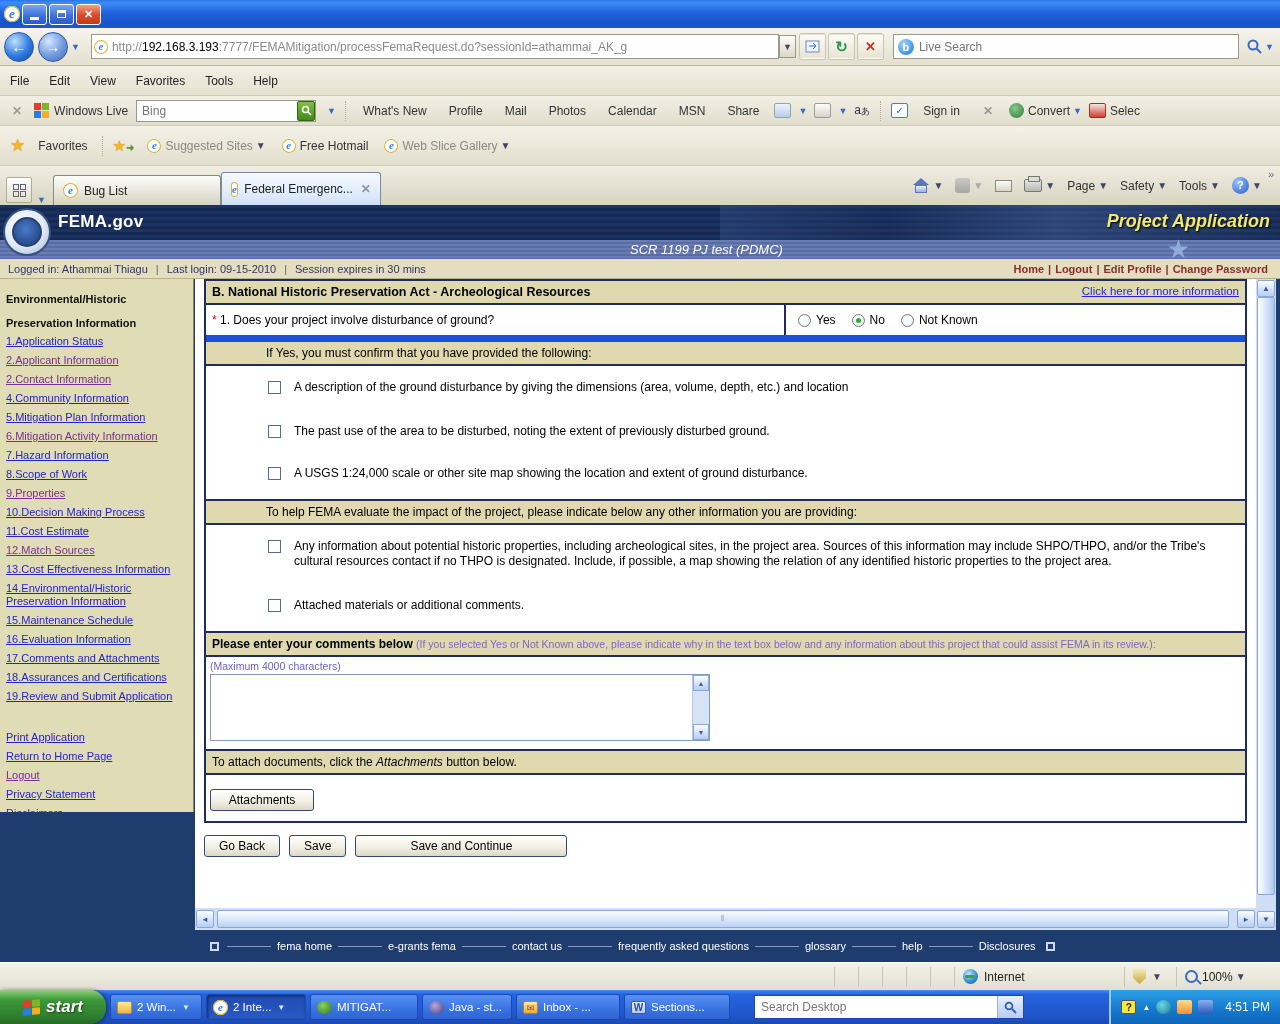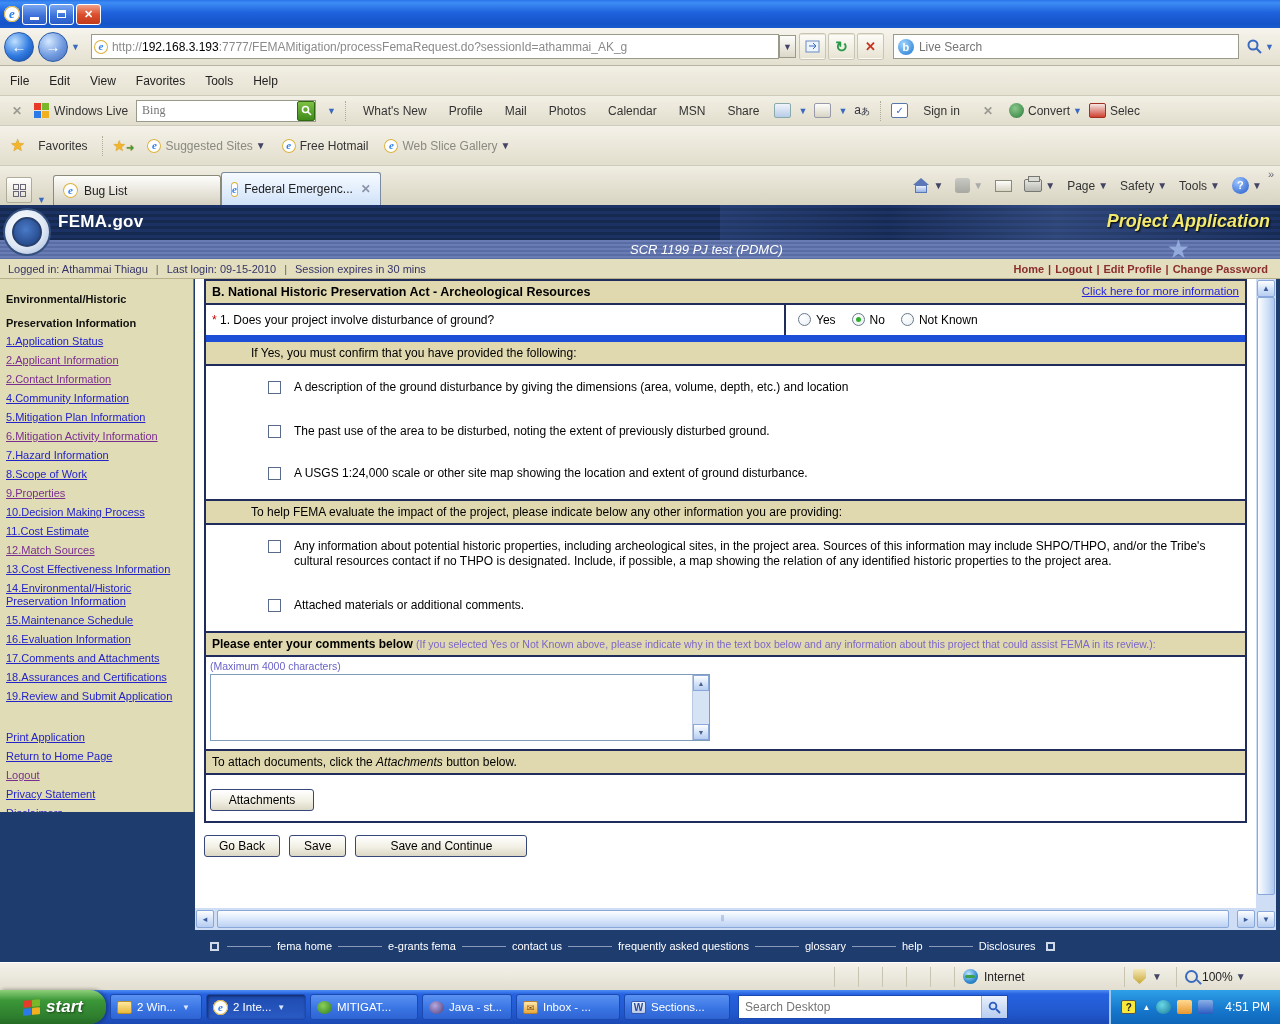--- a/index.html
+++ b/index.html
@@ -29,21 +29,21 @@
 .magsvg{width:15px;height:15px}
 
 .menurow{position:absolute;left:0;top:66px;width:1280px;height:30px;background:linear-gradient(#f2efe4,#e6e2d2);display:flex;align-items:center;border-bottom:1px solid #cfcbba;color:#222}
 .menurow span{padding:3px 10px}
 
 .liverow{position:absolute;left:0;top:96px;width:1280px;height:30px;background:linear-gradient(#f2efe4,#e2decd);display:flex;align-items:center;border-bottom:1px solid #cfcbba;color:#333}
 .lx{color:#9a9a92;font-weight:bold;margin:0 12px}
 .wlflag{width:15px;height:15px;display:inline-grid;grid-template-columns:7px 7px;grid-gap:1px;margin-right:5px}
 .wlflag i{display:block;height:7px}
 .bingfield{height:22px;width:180px;background:#fff;border:1px solid #9a9a8a;display:flex;align-items:center;margin:0 8px;padding-left:5px}
-.bingfield input{border:none;outline:none;flex:1;color:#9a9a92;font-size:12px;font-family:Liberation Serif, serif;background:transparent}
+.bingfield input{border:none;outline:none;flex:1;color:#9a9a92;font-size:12px;font-family:Liberation Sans, sans-serif;background:transparent}
 .greenbtn{width:22px;height:20px;background:linear-gradient(#7dc044,#3f8a1a);border:1px solid #2f6a12;border-radius:2px;display:flex;align-items:center;justify-content:center}
 .livelink{padding:3px 11px;white-space:nowrap}
 .vsep{width:1px;height:20px;border-left:1px dotted #b0ac9a;margin:0 6px}
 .miniic{width:17px;height:15px;border-radius:2px;margin:0 4px}
 
 .favrow{position:absolute;left:0;top:126px;width:1280px;height:40px;background:linear-gradient(#f4f1e8,#e2decd);display:flex;align-items:center;border-bottom:1px solid #cfcbba;color:#333}
 .star{color:#f4b52a;font-size:17px;margin:0 5px 0 10px;text-shadow:0 0 1px #b07f10}
 .favitem{display:flex;align-items:center;padding:4px 8px;white-space:nowrap}
 .gray2{color:#8a8a82}
 
@@ -98,25 +98,25 @@
 .hthumb{position:absolute;left:22px;top:2px;width:1012px;height:18px;background:linear-gradient(#fdfeff,#d5e4fa 60%,#bcd1f2);border:1px solid #89a7d8;border-radius:2px;display:flex;align-items:center;justify-content:center;color:#8aa8d8;font-size:8px;letter-spacing:1px}
 
 .formtable{position:absolute;left:9px;top:0;width:1043px;border:2px solid #1f2c5c;background:#fff}
 .tanrow{background:#e0d9b0;border-bottom:2px solid #1f2c5c;padding:4px 6px;font-size:12px;color:#000}
 .secrow{display:flex;align-items:flex-start}
 .secrow .title{font-weight:bold;font-size:12.5px}
 .secrow .more{margin-left:auto;color:#2424e0;text-decoration:underline;font-size:11.5px}
 .qrow{display:flex;border-bottom:7px solid #1d4ed8;background:#fff}
 .qcell{flex:0 0 580px;padding:8px 6px;border-right:2px solid #1f2c5c;font-size:12px}
 .redstar{color:#c00}
-.ocell{flex:1;padding:8px 12px;display:flex;}
+.ocell{flex:1;padding:8px 12px;display:flex;align-items:center}
 .radio{width:13px;height:13px;border-radius:50%;border:1px solid #6a7a8a;background:radial-gradient(circle at 35% 30%,#fff,#e8eef4);display:inline-block;margin-right:5px;position:relative;vertical-align:-2px}
 .radio.sel::after{content:"";position:absolute;left:3px;top:3px;width:5px;height:5px;border-radius:50%;background:#2fae2f}
 .olabel{margin-right:16px;font-size:12px}
-.indent{padding-left:45px}
+.indent{padding-left:60px}
 .cblist{background:#fff;border-bottom:2px solid #1f2c5c;padding:0 0 18px 0}
 .cbrow{display:flex;margin:14px 14px 0 62px}
 .cbrow .cb{flex:0 0 13px;width:13px;height:13px;border:1px solid #5a6a8a;background:#fff;margin-right:13px;margin-top:1px}
 .cbrow .txt{font-size:12px;line-height:15px;max-width:930px}
 .mt30{margin-top:29px}
 .mt28{margin-top:27px}
 .commenthdr b{font-size:12px}
 .commenthdr .note{color:#7c66c8;font-size:10.5px}
 .commentbody{background:#fff;border-bottom:2px solid #1f2c5c;padding:3px 4px 8px 4px}
 .maxnote{color:#6a62c8;font-size:10.5px;margin-bottom:2px}
@@ -141,21 +141,21 @@
 .zmag::after{content:"";position:absolute;left:9px;top:9px;width:6px;height:2px;background:#3a6ac0;transform:rotate(45deg)}
 
 .taskbar{position:absolute;left:0;top:990px;width:1280px;height:34px;background:linear-gradient(#4e8cf5,#2663e0 12%,#2157cc 70%,#1b49b4);display:flex;align-items:center}
 .startbtn{height:34px;width:106px;border-radius:0 16px 16px 0;background:linear-gradient(#8fd07a,#3c9838 30%,#2e7d2e 80%,#256a25);display:flex;align-items:center;justify-content:center;color:#fff;font-weight:bold;font-style:italic;font-size:17px;text-shadow:1px 1px 2px #1a4a1a;box-shadow:2px 0 4px rgba(0,0,0,.4)}
 .winflag{width:17px;height:15px;display:inline-grid;grid-template-columns:8px 8px;grid-gap:1px;margin-right:6px;transform:skewY(-5deg)}
 .winflag i{display:block;height:7px;border-radius:1px}
 .taskbtn{height:26px;margin-left:4px;border-radius:3px;background:linear-gradient(#5a92f2,#3a75e4 55%,#2f63d2);border:1px solid #1b49b0;display:flex;align-items:center;color:#fff;font-size:11.5px;padding:0 6px;white-space:nowrap;overflow:hidden}
 .taskbtn.pressed{background:linear-gradient(#1e4bb0,#2a5ac4);box-shadow:inset 1px 1px 3px rgba(0,0,0,.5)}
 .ticon{width:15px;height:13px;border-radius:2px;margin-right:5px;flex:0 0 15px}
 .tdrop{font-size:8px;margin-left:6px;color:#dce8ff}
-.dsearch{height:24px;width:270px;background:#fff;border:1px solid #1b49b0;display:flex;align-items:center;margin-left:8px}
+.dsearch{height:24px;width:270px;background:#fff;border:1px solid #1b49b0;display:flex;align-items:center;margin-left:24px}
 .dsearch input{border:none;outline:none;flex:1;padding:0 6px;color:#8a8a82;font-size:12px;font-family:"Liberation Sans",sans-serif}
 .dsbtn{width:26px;height:22px;background:linear-gradient(#e8f0fc,#b8cdf0);display:flex;align-items:center;justify-content:center;border-left:1px solid #9ab0d8}
 .tray{height:34px;margin-left:auto;background:linear-gradient(#2ea0e8,#1577cc 60%,#0f66b8);border-left:2px solid #9cc8f0;display:flex;align-items:center;padding:0 10px;color:#fff;font-size:12px}
 .trayic{width:15px;height:14px;border-radius:2px;margin-right:6px}
 .clock{margin-left:6px}
 </style>
 </head>
 <body>
 
 <div class="titlebar">
@@ -462,21 +462,21 @@
       </div>
 
       <div class="attachbody">
         <span class="xpbtn" style="min-width:104px">Attachments</span>
       </div>
     </div>
 
     <div class="actionrow">
       <span class="xpbtn">Go Back</span>
       <span class="xpbtn">Save</span>
-      <span class="xpbtn" style="padding:3px 34px">Save and Continue</span>
+      <span class="xpbtn" style="padding:3px 54px">Save and Continue</span>
     </div>
   </div>
 
   <div class="hscroll">
     <span class="hbtn" style="left:1px">◂</span>
     <span class="hthumb">⦀</span>
     <span class="hbtn" style="right:1px">▸</span>
   </div>
   <div class="vscroll">
     <span class="sbtn" style="top:1px">▲</span>

